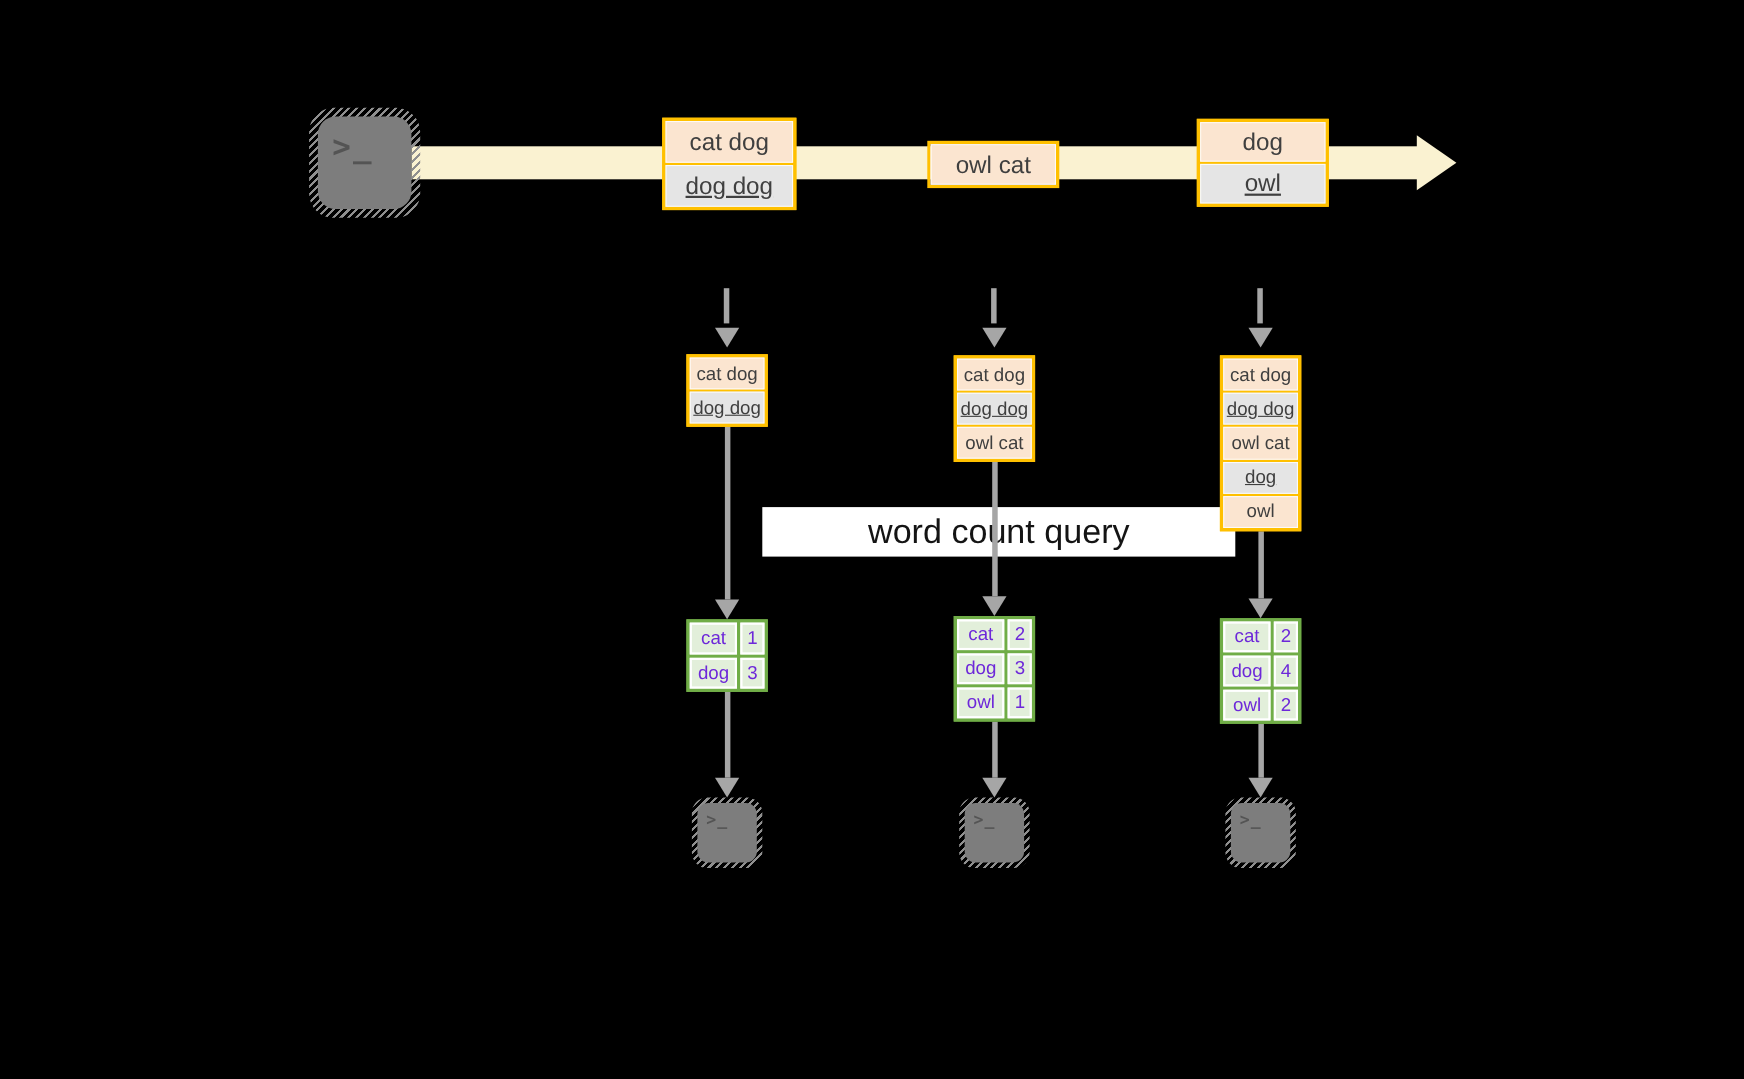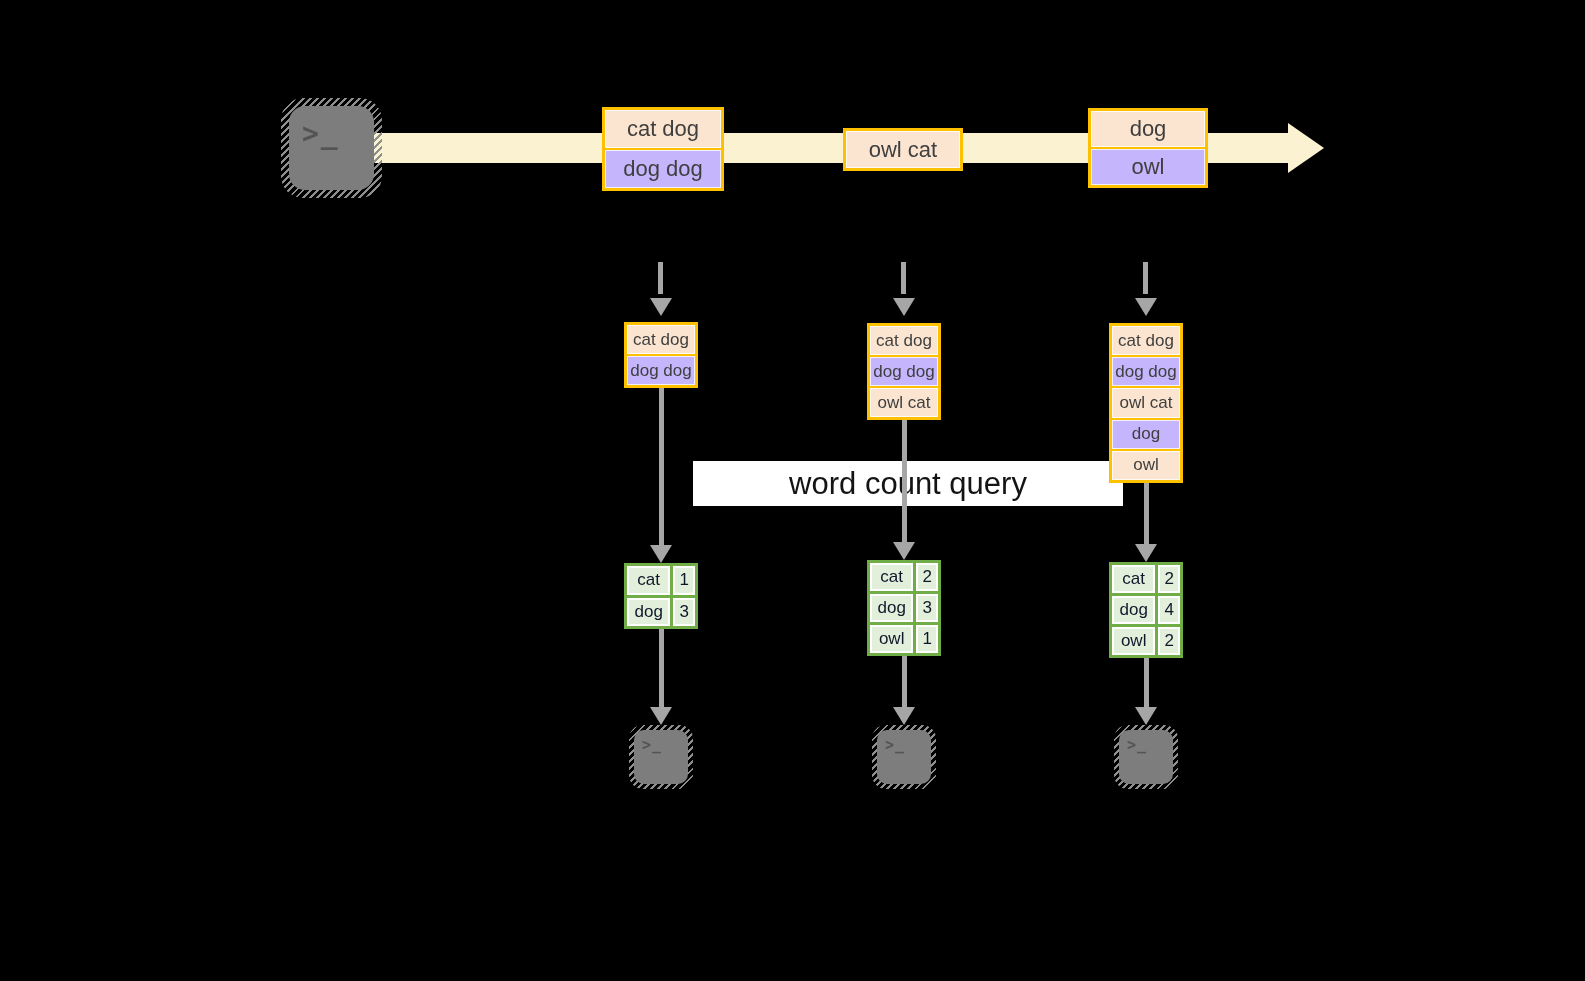--- a/index.html
+++ b/index.html
@@ -23,39 +23,39 @@
   .band{position:absolute;left:374px;top:133px;width:916px;height:30px;background:#faf2d1;z-index:1;}
   .band-head{position:absolute;left:1288px;top:123px;width:0;height:0;z-index:1;
     border-top:25px solid transparent;border-bottom:25px solid transparent;border-left:36px solid #faf2d1;}
 
   
   .obox{position:absolute;z-index:4;background:#ffc000;border:3px solid #ffc000;
     display:flex;flex-direction:column;gap:2px;box-sizing:border-box;}
   .ocell{flex:1;display:flex;align-items:center;justify-content:center;
     color:#3f3f3f;border:1px solid rgba(255,255,255,.8);box-sizing:border-box;}
   .ocell.odd{background:#fbe5d0;}
-  .ocell.even{background:#c4b5fd;}
+  .ocell.even{background:#e5e5e5;text-decoration:underline;}
   .batch .ocell{font-size:22px;}
   .stack .ocell{font-size:17px;}
 
   
   .vline{position:absolute;width:5px;background:#a6a6a6;z-index:3;}
   .ahead{position:absolute;width:0;height:0;z-index:3;
     border-left:11px solid transparent;border-right:11px solid transparent;border-top:18px solid #a6a6a6;}
   .dash-seg{position:absolute;width:5px;background:#a6a6a6;z-index:3;}
 
   
   .query-band{position:absolute;left:693px;top:461px;width:430px;height:45px;background:#ffffff;z-index:2;
     display:flex;align-items:center;justify-content:center;color:#141414;font-size:31px;}
 
   
   .wc-table{position:absolute;z-index:4;background:#70ad47;border:3px solid #70ad47;box-sizing:border-box;
     display:grid;grid-template-columns:2fr 1fr;gap:3px;}
   .wc-cell{background:#e2efda;border:2px solid #ffffff;display:flex;align-items:center;justify-content:center;
-    color:#0f172a;font-size:17px;}
+    color:#6d28d9;font-size:17px;}
 </style>
 </head>
 <body>
 
 <div class="canvas">
 
   <div class="term term-lg" style="left:281px;top:98px;width:101px;height:100px;z-index:4;">
     <div class="term-inner">
       <span class="term-glyph">&gt;_</span>
     </div>

